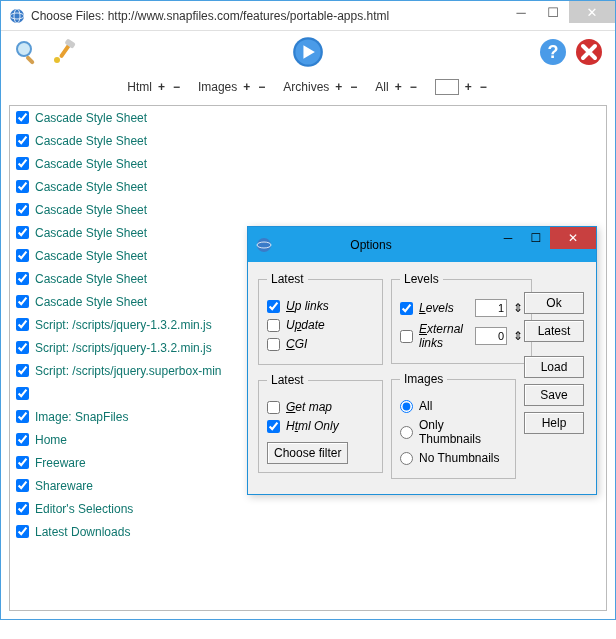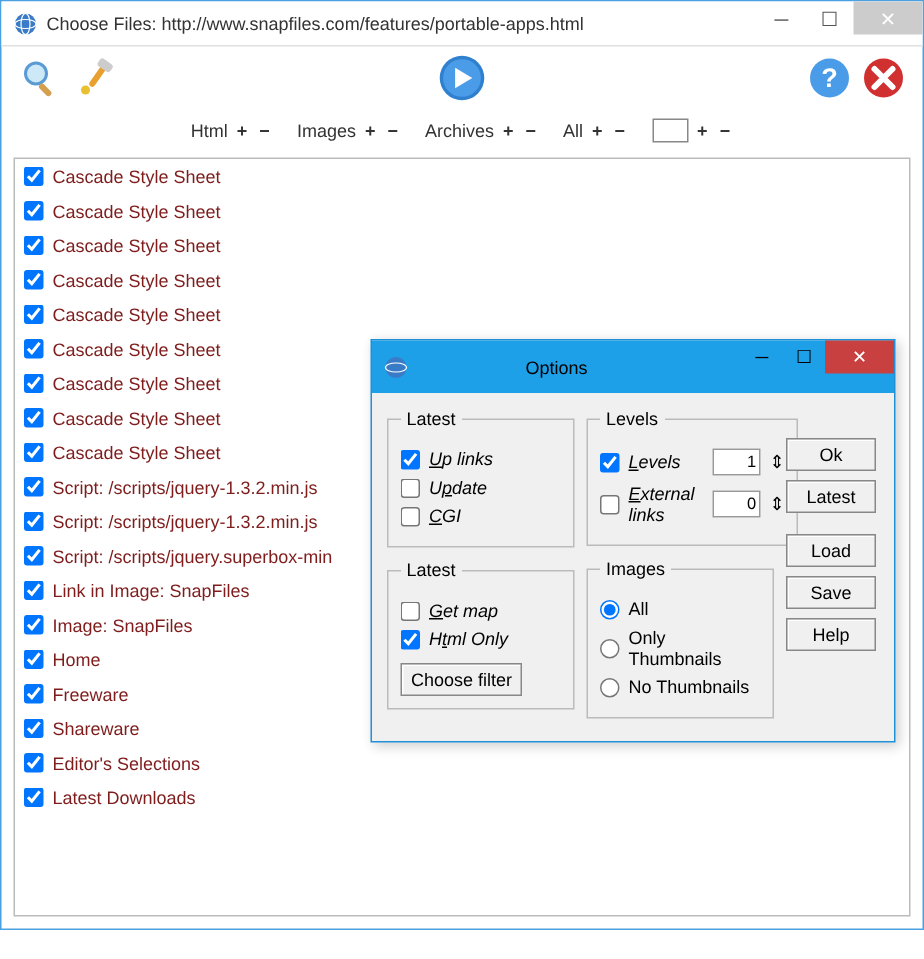--- a/index.html
+++ b/index.html
@@ -19,21 +19,21 @@
 
 .filterbar { height: 28px; display: flex; align-items: center; justify-content: center; gap: 4px; font-size: 12px; color: #333; padding: 0 8px; }
 .filterbar .grp { display: flex; align-items: center; gap: 4px; margin: 0 6px; }
 .pm { font-weight: bold; cursor: pointer; padding: 0 2px; }
 .swatch { width: 24px; height: 16px; border: 1px solid #888; background: #fff; }
 
 .content { flex: 1; margin: 4px 8px 8px 8px; border: 1px solid #bbb; background: #fff; overflow: hidden; position: relative; display: flex; }
 .list { flex: 1; overflow-y: scroll; overflow-x: scroll; }
 .list-item { display: flex; align-items: center; height: 23px; padding: 0 6px; gap: 6px; white-space: nowrap; }
 .list-item input[type=checkbox] { width: 13px; height: 13px; }
-.list-item span { color: #7f1d1d; }
+.list-item span { color: #0f766e; }
 
 .dialog { position: absolute; left: 247px; top: 226px; width: 350px; height: 269px; border: 1px solid #1e90d8; background: #f0f0f0; box-shadow: 2px 2px 8px rgba(0,0,0,0.2); display: flex; flex-direction: column; }
 .dlg-titlebar { height: 35px; background: #1ea0e8; display: flex; align-items: center; padding: 0 0 0 8px; }
 .dlg-titlebar .icon { width: 16px; height: 16px; margin-right: 6px; }
 .dlg-titlebar .title { flex: 1; text-align: center; color: #000; padding-right: 30px;}
 .dlg-controls { display: flex; height: 22px; align-self: flex-start;}
 .dlg-btn { width: 28px; height: 22px; display: flex; align-items: center; justify-content: center; cursor: pointer; color: #000; font-size: 12px; }
 .dlg-btn.max { }
 .dlg-btn.close { background: #c84040; color: #fff; width: 46px; }
 
@@ -170,21 +170,20 @@
         <div class="list-item">
           <input type="checkbox" checked="" style="">
           <span>Script: /scripts/jquery-1.3.2.min.js</span>
         </div>
         <div class="list-item">
           <input type="checkbox" checked="" style="">
           <span>Script: /scripts/jquery.superbox-min</span>
         </div>
         <div class="list-item">
           <input type="checkbox" checked="" style="">
-          <span>Link in Image: SnapFiles</span>
         </div>
         <div class="list-item">
           <input type="checkbox" checked="" style="">
           <span>Image: SnapFiles</span>
         </div>
         <div class="list-item">
           <input type="checkbox" checked="" style="">
           <span>Home</span>
         </div>
         <div class="list-item">

